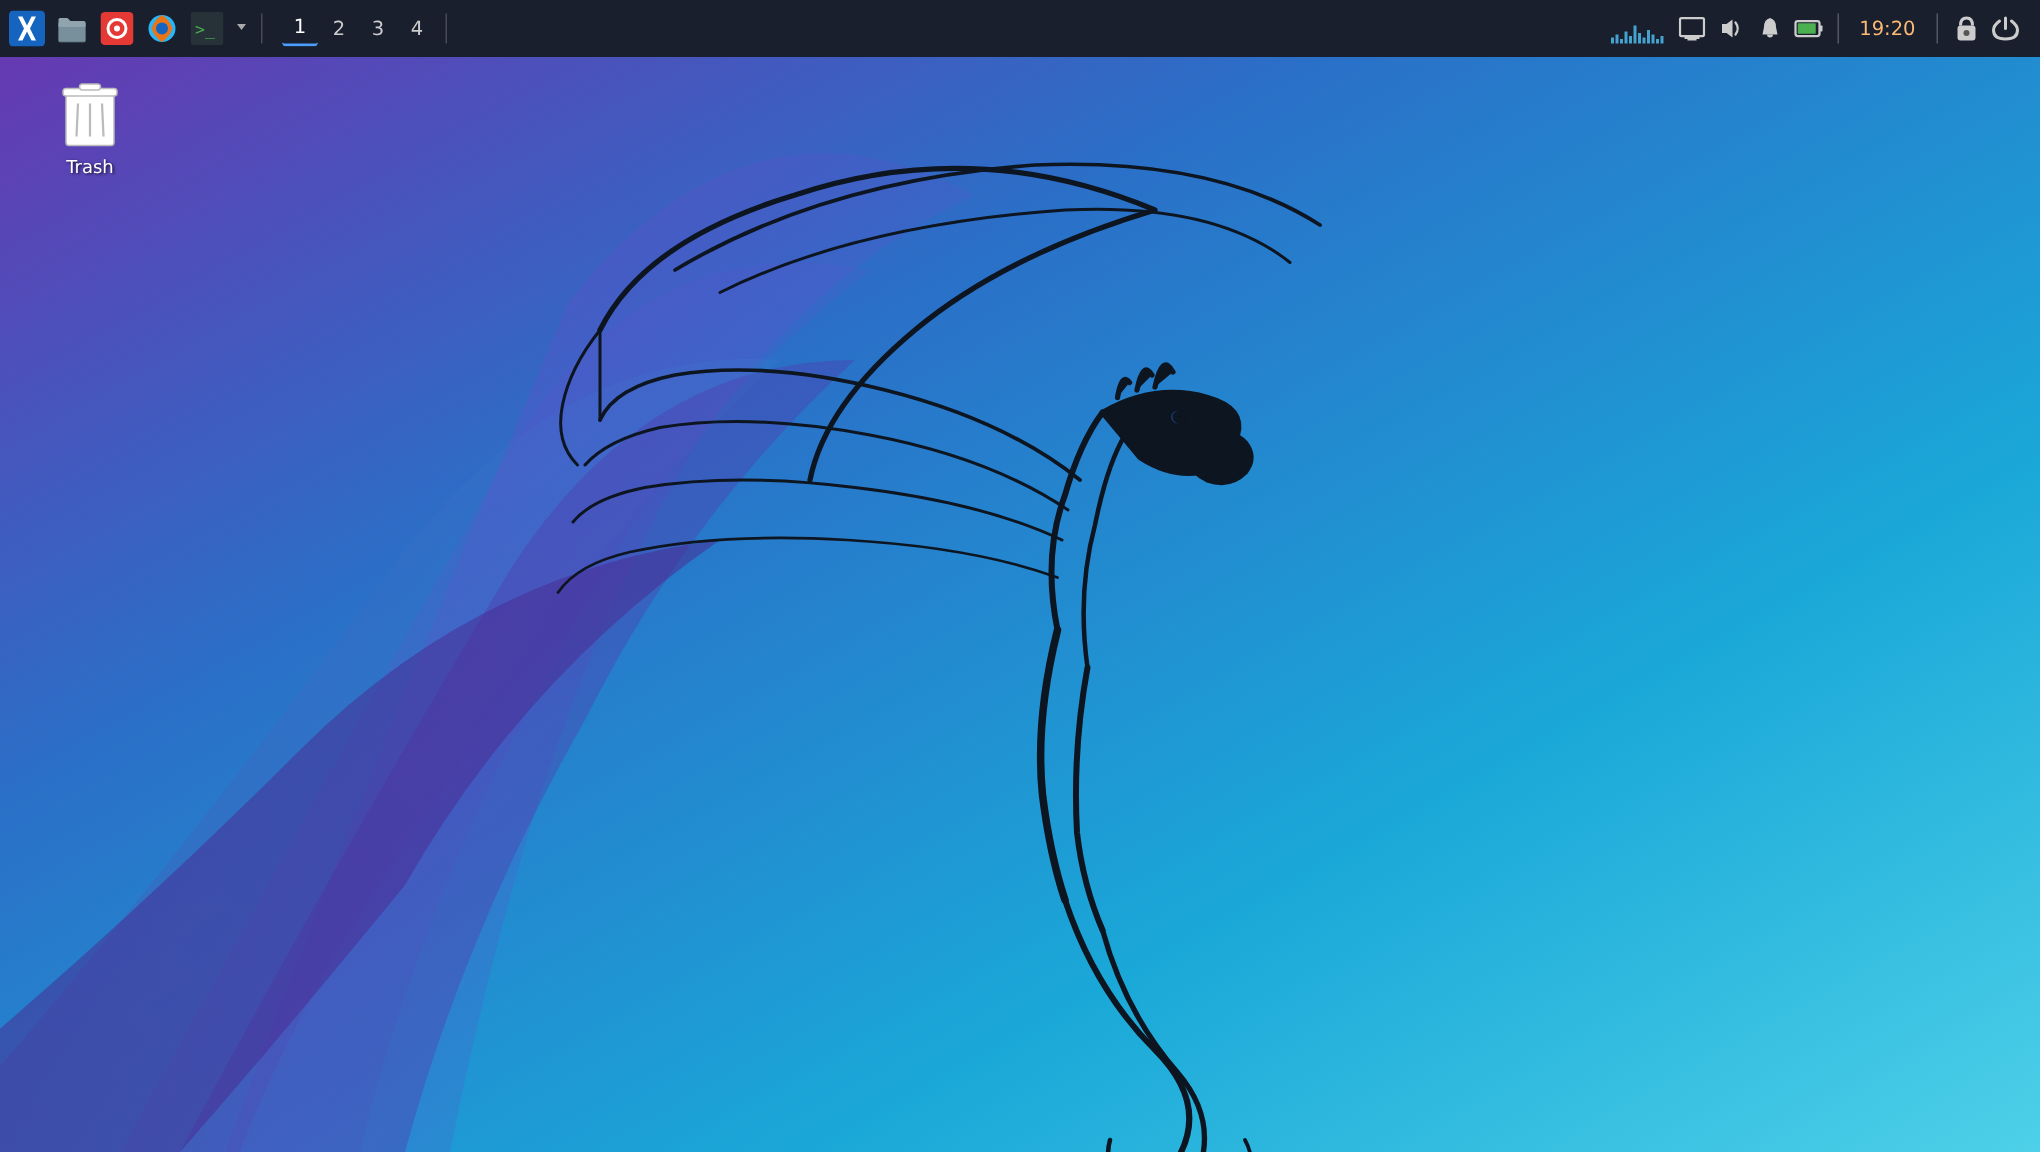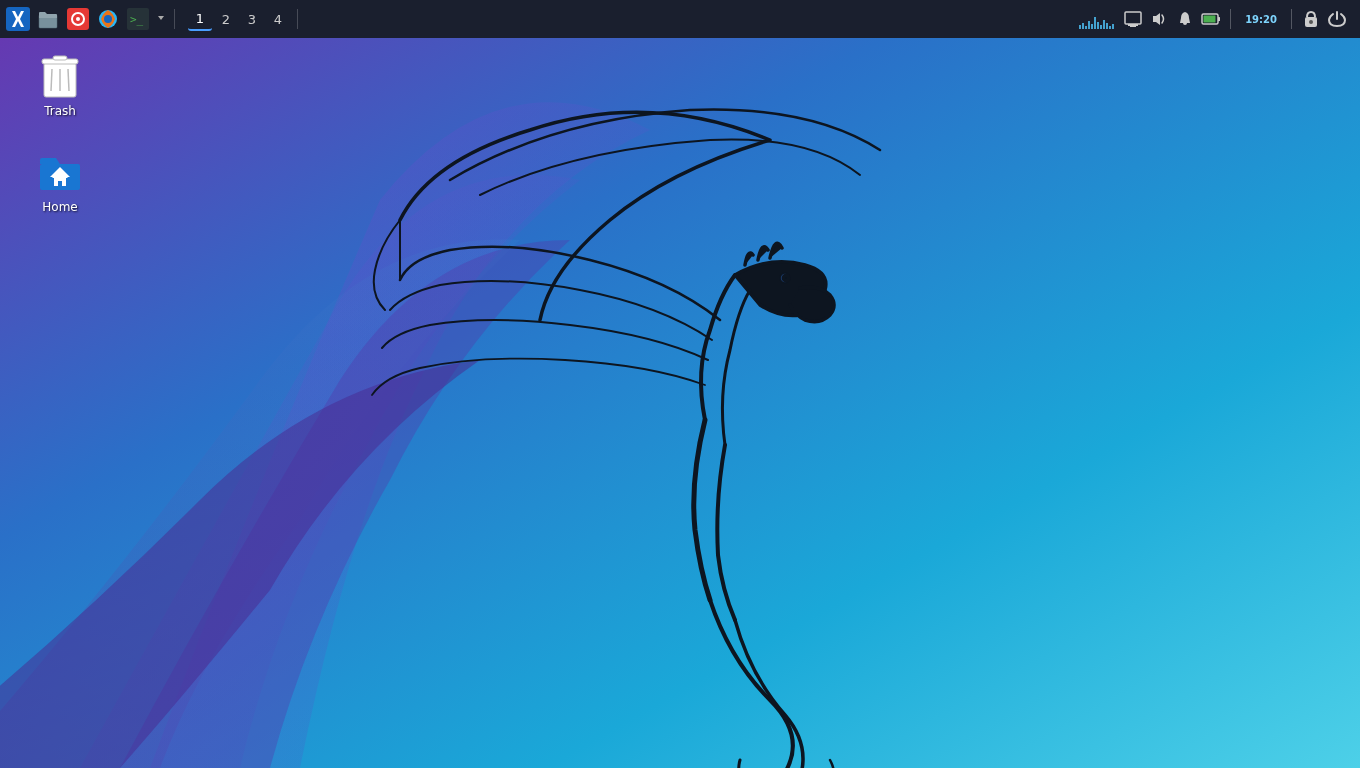--- a/index.html
+++ b/index.html
@@ -103,24 +103,24 @@
       height: 22px;
       display: flex;
       align-items: center;
       justify-content: center;
       color: #ddd;
       font-size: 14px;
       cursor: pointer;
     }
 
     .clock {
-      color: #7dd3fc;
-      font-size: 10px;
+      color: #fdba74;
+      font-size: 13px;
       padding: 0 6px;
-      font-weight: 700;
+      font-weight: 400;
     }
 
     .taskbar-separator {
       width: 1px;
       height: 20px;
       background: rgba(255,255,255,0.25);
       margin: 0 4px;
     }
 
     
@@ -138,21 +138,20 @@
       opacity: 0.8;
     }
 
     
     .desktop-icons {
       position: absolute;
       top: 48px;
       left: 20px;
       display: flex;
       flex-direction: column;
-      gap: 20px;
       z-index: 10;
     }
 
     .desktop-icon {
       display: flex;
       flex-direction: column;
       align-items: center;
       cursor: pointer;
       width: 80px;
       padding: 4px;
@@ -398,29 +397,14 @@
 
         <line x1="14" y1="18" x2="13" y2="40" stroke="#bbb" stroke-width="1.5"></line>
         <line x1="22" y1="18" x2="22" y2="40" stroke="#bbb" stroke-width="1.5"></line>
         <line x1="30" y1="18" x2="31" y2="40" stroke="#bbb" stroke-width="1.5"></line>
       </svg>
     </div>
     <span class="icon-label">Trash</span>
   </div>
 
 
-  <div class="desktop-icon">
-    <div class="icon-img">
-      <svg width="44" height="44" viewBox="0 0 44 44">
-
-        <rect x="2" y="14" width="40" height="26" rx="2" fill="#1976d2"></rect>
-
-        <path d="M2 14 L2 10 Q2 8 4 8 L18 8 L22 14 Z" fill="#1976d2"></path>
-
-        <path d="M22 20 L14 28 L16 28 L16 36 L20 36 L20 31 L24 31 L24 36 L28 36 L28 28 L30 28 Z" fill="white"></path>
-
-        <polygon points="22,17 12,27 32,27" fill="white"></polygon>
-      </svg>
-    </div>
-    <span class="icon-label">Home</span>
-  </div>
 
 </div>
 
 </body></html>

